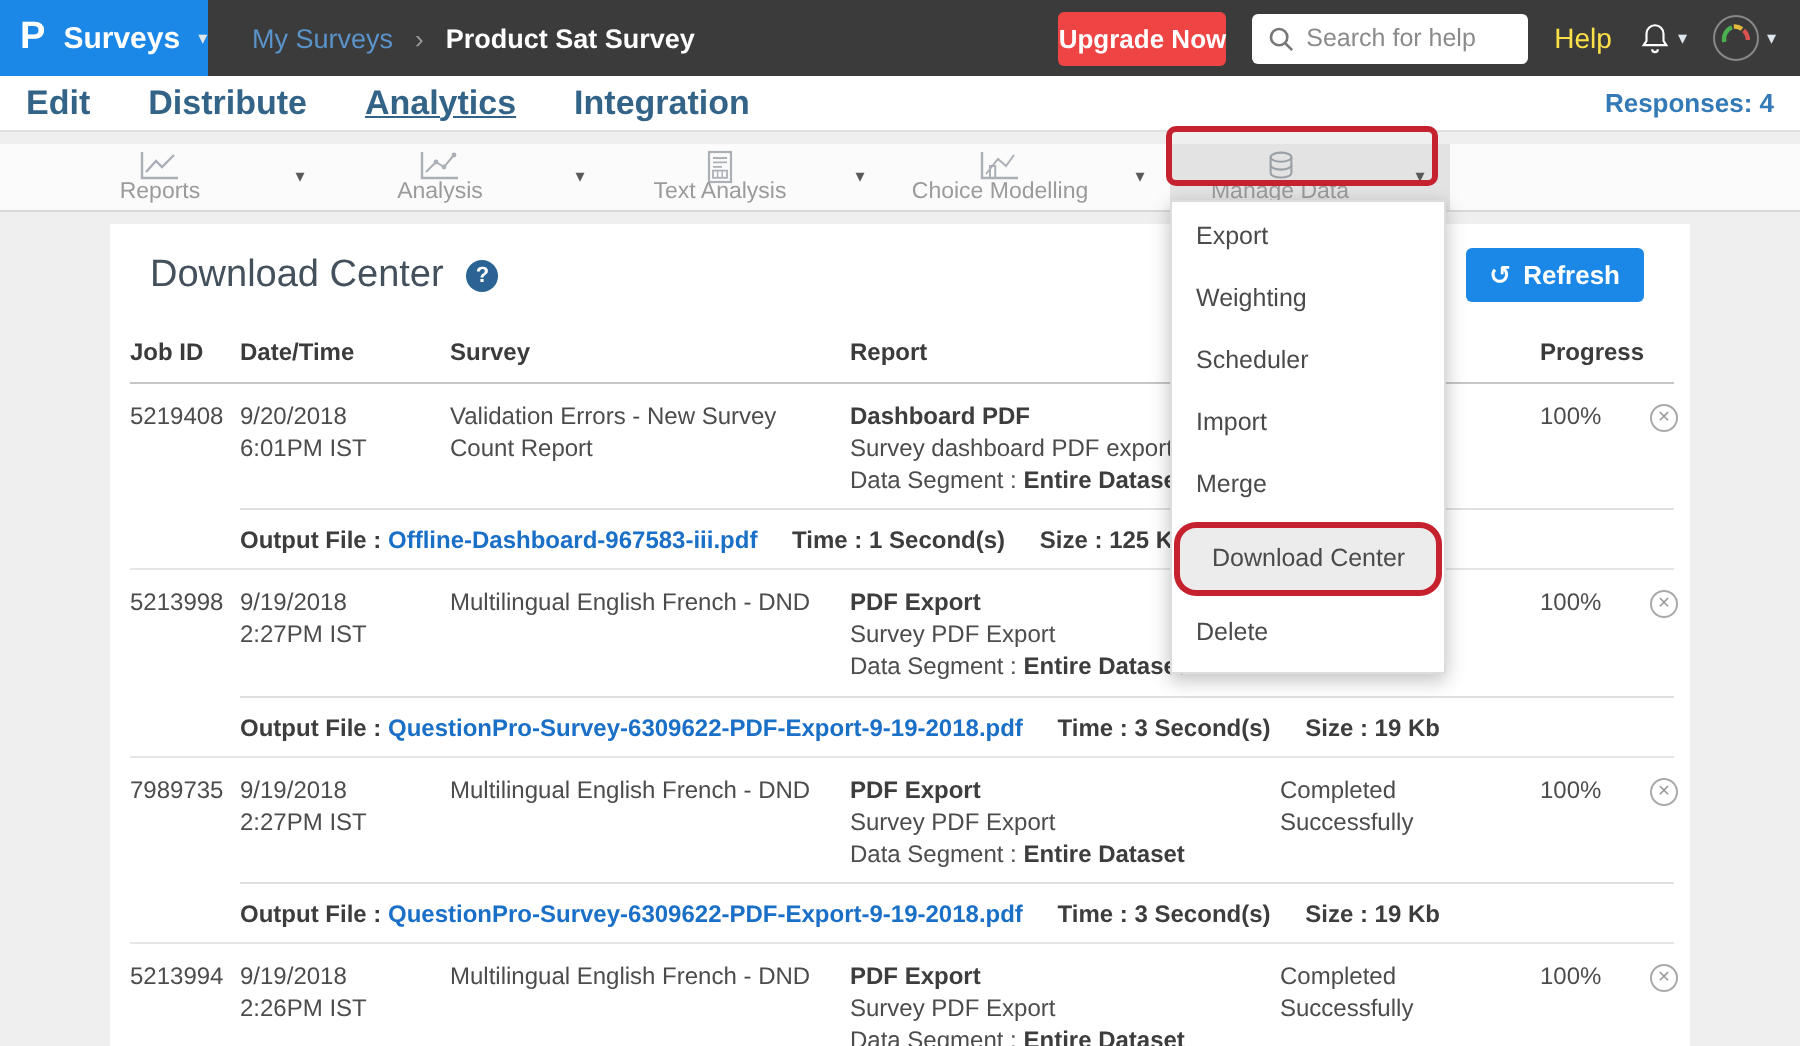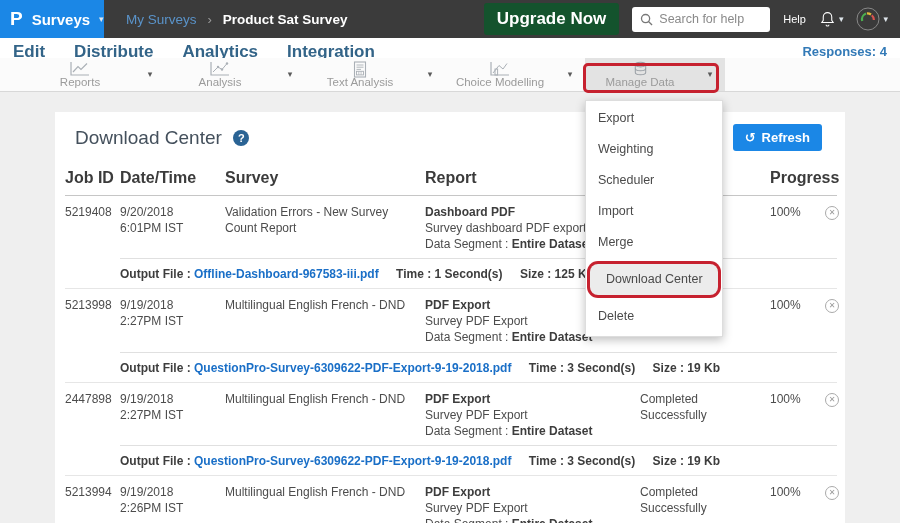--- a/index.html
+++ b/index.html
@@ -15,39 +15,39 @@
                 padding-left:10px; gap:9px; cursor:pointer; flex:none; }
   .logo-p { color:#fff; font-weight:bold; font-size:19px; }
   .surveys-label { color:#fff; font-size:15px; font-weight:bold; }
   .caret { font-size:9px; color:#dfe6ec; line-height:1; }
   .caret.dark { color:#5a5a5a; }
   .breadcrumb { margin-left:22px; display:flex; align-items:center; gap:11px; font-size:13.5px; }
   .bc-link { color:#5a93c9; cursor:pointer; }
   .bc-sep { color:#9a9a9a; font-size:13px; }
   .bc-current { color:#fff; font-weight:bold; }
   .topbar-right { margin-left:auto; display:flex; align-items:center; gap:13px; padding-right:12px; }
-  .upgrade-btn { background:#14532d; color:#fff; font-weight:bold; font-size:17px;
-                 padding:6px 13px; border:none; border-radius:3px; cursor:pointer; }
+  .upgrade-btn { background:#ef4444; color:#fff; font-weight:bold; font-size:13px;
+                 padding:6px 0; border:none; border-radius:3px; cursor:pointer; }
   .search-box { background:#fff; border-radius:3px; height:25px; width:138px; display:flex;
                 align-items:center; padding:0 8px; gap:6px; }
   .search-input { border:none; outline:none; font-size:12.5px; width:100%; color:#444;
                   font-family:"Liberation Sans","DejaVu Sans",sans-serif; }
   .search-input::placeholder { color:#8a8a8a; }
-  .help-label { color:#ffffff; font-size:11px; cursor:pointer; }
+  .help-label { color:#fde047; font-size:14px; cursor:pointer; }
   .icon-wrap { display:flex; align-items:center; gap:3px; cursor:pointer; }
   
   .nav-row { position:absolute; top:38px; left:0; right:0; height:28px; background:#fff;
              border-bottom:1px solid #e0e0e0; display:flex; align-items:center;
              padding:0 13px; z-index:18; }
   .nav-link { color:#336488; font-size:17px; font-weight:bold; margin-right:29px;
               text-decoration:none; cursor:pointer; }
   .nav-link.active { text-decoration:underline; }
   .responses { margin-left:auto; color:#337ab7; font-size:13px; font-weight:bold; }
   
-  .toolbar { position:absolute; top:58px; left:0; right:0; height:34px; background:#fbfbfb;
+  .toolbar { position:absolute; top:72px; left:0; right:0; height:34px; background:#fbfbfb;
              border-bottom:1px solid #d8d8d8; display:flex; padding-left:25px; z-index:18; }
   .tool-cell { width:140px; display:flex; align-items:stretch; cursor:pointer; }
   .tool-cell.active { background:#e3e3e3; }
   .tool-main { flex:1; display:flex; flex-direction:column; align-items:center; justify-content:center; }
   .tool-label { font-size:11.5px; color:#9b9b9b; margin-top:-2px; white-space:nowrap; }
   .tool-caret { width:30px; display:flex; align-items:center; justify-content:center; }
   
   .red-box-managedata { position:absolute; left:583px; top:63px; width:136px; height:30px;
                         border:3px solid #c6212f; border-radius:5px; z-index:40; pointer-events:none; }
   
@@ -65,21 +65,21 @@
   .help-icon { display:inline-flex; width:16px; height:16px; border-radius:50%; background:#2a6394;
                color:#fff; font-size:11px; font-weight:bold; align-items:center; justify-content:center;
                margin-left:7px; vertical-align:2px; cursor:pointer; }
   .refresh-btn { position:absolute; right:23px; top:12px; background:#1b87e6; color:#fff; border:none;
                  border-radius:3px; font-size:13px; font-weight:bold; padding:6px 12px;
                  display:flex; gap:6px; align-items:center; cursor:pointer;
                  font-family:"Liberation Sans","DejaVu Sans",sans-serif; }
   .refresh-glyph { font-size:13px; line-height:1; font-weight:bold; }
   
   .thead { display:flex; margin:0 8px 0 10px; padding:9px 0 8px 0; border-bottom:1px solid #c6c6c6;
-           font-weight:bold; font-size:16px; color:#3b3b3b; }
+           font-weight:bold; font-size:12px; color:#3b3b3b; }
   .c-jobid   { width:55px;  flex:none; }
   .c-date    { width:105px; flex:none; padding-right:10px; }
   .c-survey  { width:200px; flex:none; padding-right:12px; }
   .c-report  { width:215px; flex:none; padding-right:12px; }
   .c-status  { width:130px; flex:none; padding-right:40px; }
   .c-progress{ width:55px;  flex:none; }
   .c-cancel  { flex:1; display:flex; justify-content:flex-end; padding-right:12px; }
   .trow-group { margin:0 8px 0 10px; border-bottom:1px solid #e6e6e6; }
   .trow { display:flex; padding:9px 0 6px 0; font-size:12px; color:#4c4c4c; line-height:1.32; }
   .bold { font-weight:bold; color:#3d3d3d; }
@@ -315,21 +315,21 @@
       <a class="file-link">QuestionPro-Survey-6309622-PDF-Export-9-19-2018.pdf</a>
       <span class="bold gap">Time :</span>
       <span class="bold">3 Second(s)</span>
       <span class="bold gap">Size :</span>
       <span class="bold">19 Kb</span>
     </div>
   </div>
 
   <div class="trow-group">
     <div class="trow">
-      <div class="c-jobid">2447898</div>
+      <div class="c-jobid">7989735</div>
       <div class="c-date">9/19/2018 2:27PM IST</div>
       <div class="c-survey">Multilingual English French - DND</div>
       <div class="c-report">
         <div class="bold">PDF Export</div>
         <div>Survey PDF Export</div>
         <div>
           <span>Data Segment :</span>
           <span class="bold">Entire Dataset</span>
         </div>
       </div>

